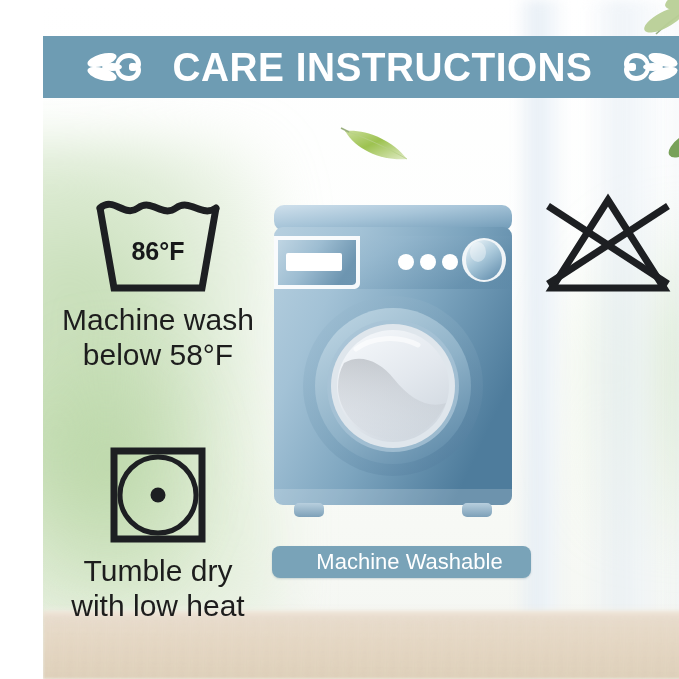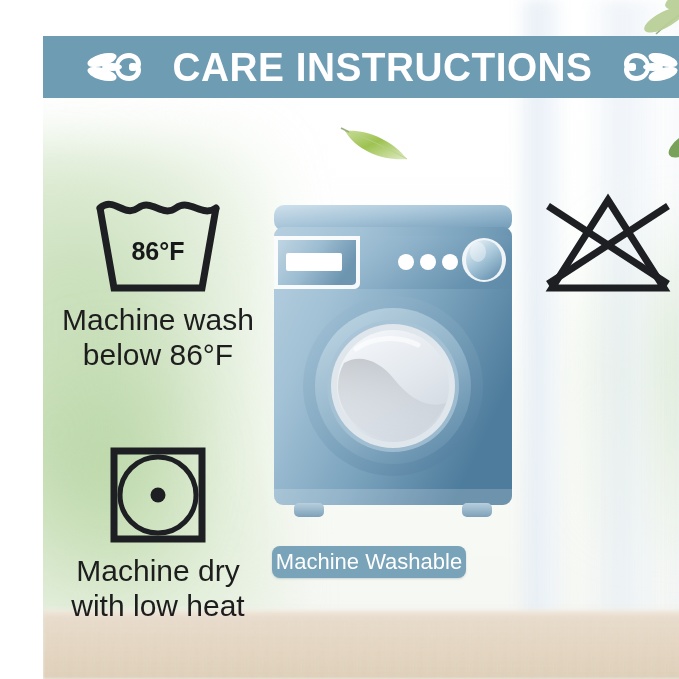--- a/index.html
+++ b/index.html
@@ -203,28 +203,29 @@
     top: 203px;
     width: 250px;
     height: 330px;
   }
 
   
   .pill {
     position: absolute;
     left: 229px;
     top: 546px;
-    width: 194px;
+    width: 243px;
     height: 32px;
     background: #79a3b8;
     border-radius: 8px;
     display: flex;
     align-items: center;
     justify-content: center;
     box-shadow: 0 1px 2px rgba(80,110,130,.25);
+    padding-left: 16px;
   }
   .pill-label {
     color: #ffffff;
     font-size: 22px;
     line-height: 1;
     white-space: nowrap;
   }
 </style>
 </head>
 <body>
@@ -316,21 +317,21 @@
   <div class="cell tl">
     <div class="sym">
       <svg width="148" height="104" viewBox="0 0 148 104">
         <path d="M16 16 L30 96 L118 96 L132 16" fill="none" stroke="#1d1f22" stroke-width="7" stroke-linejoin="miter" stroke-linecap="butt"></path>
         <path d="M16 16 C30 4 40 26 54 16 C68 6 78 26 92 16 C106 6 118 26 132 16" fill="none" stroke="#1d1f22" stroke-width="7" stroke-linecap="round"></path>
         <text class="tubtext" x="74" y="68" text-anchor="middle">86°F</text>
       </svg>
     </div>
     <div class="cap">
       <span>Machine wash</span>
-      <span class="l2">below 86°F</span>
+      <span class="l2">below 58°F</span>
     </div>
   </div>
 
   <div class="cell tr">
     <div class="sym">
       <svg width="148" height="104" viewBox="0 0 148 104">
         <path d="M74 8 L130 96 L18 96 Z" fill="none" stroke="#1d1f22" stroke-width="7" stroke-linejoin="miter"></path>
         <path d="M14 14 L134 92" stroke="#1d1f22" stroke-width="7" stroke-linecap="butt"></path>
         <path d="M134 14 L14 92" stroke="#1d1f22" stroke-width="7" stroke-linecap="butt"></path>
       </svg>
@@ -341,21 +342,21 @@
 
   <div class="cell bl">
     <div class="sym">
       <svg width="104" height="104" viewBox="0 0 104 104">
         <rect x="8" y="8" width="88" height="88" fill="none" stroke="#1d1f22" stroke-width="7"></rect>
         <circle cx="52" cy="52" r="38" fill="none" stroke="#1d1f22" stroke-width="5"></circle>
         <circle cx="52" cy="52" r="7.5" fill="#1d1f22"></circle>
       </svg>
     </div>
     <div class="cap">
-      <span>Machine dry</span>
+      <span>Tumble dry</span>
       <span class="l2">with low heat</span>
     </div>
   </div>
 
 
   <svg class="washer" viewBox="0 0 250 330">
     <defs>
       <linearGradient id="bodyg" x1="0" y1="0" x2="1" y2="0.55">
         <stop offset="0%" stop-color="#b6cfdf"></stop>
         <stop offset="28%" stop-color="#a3c2d6"></stop>

